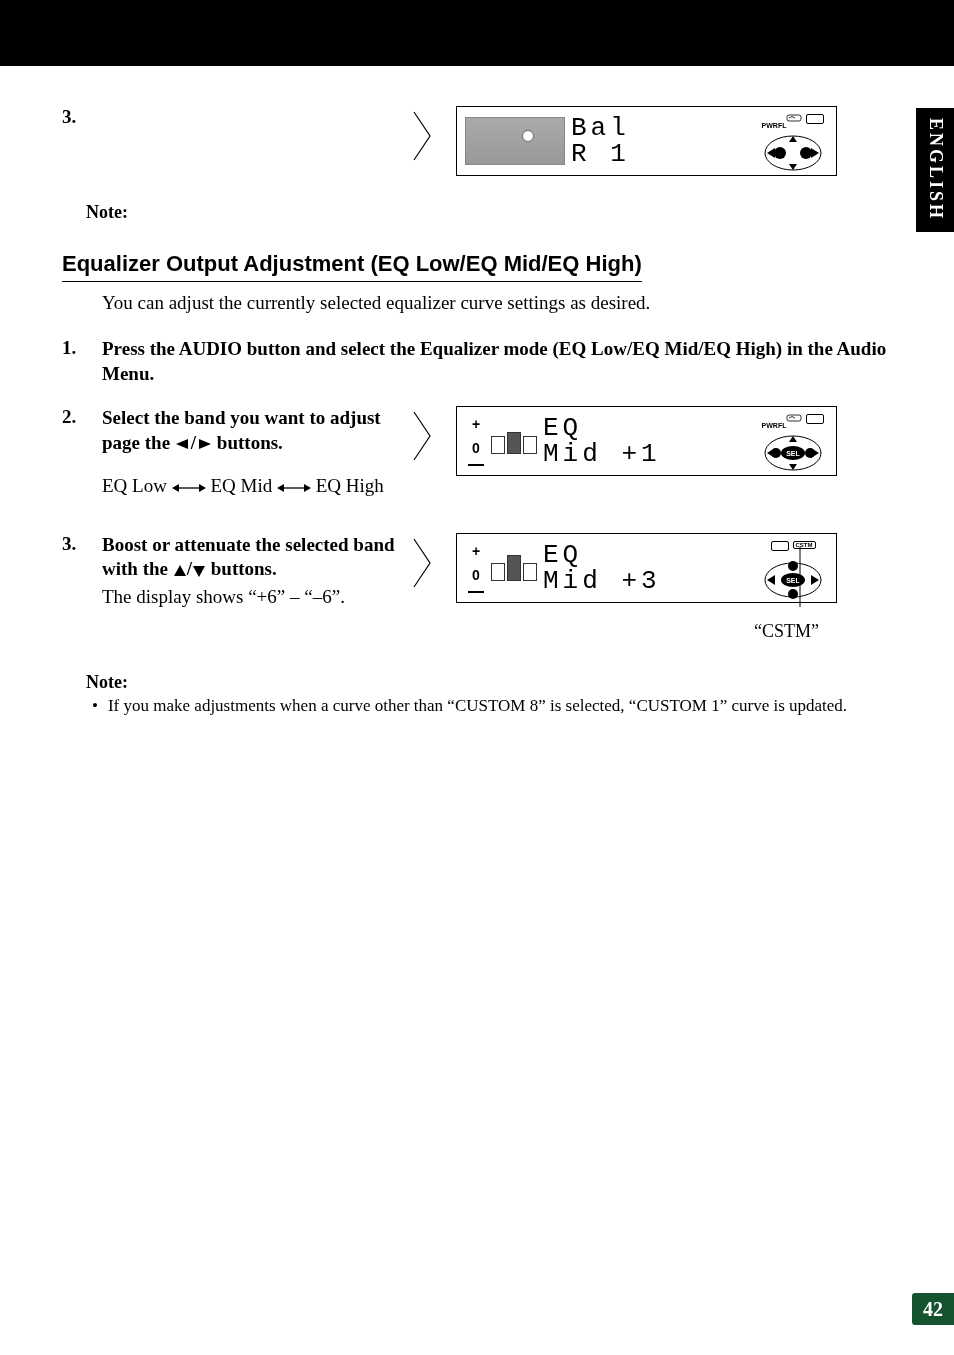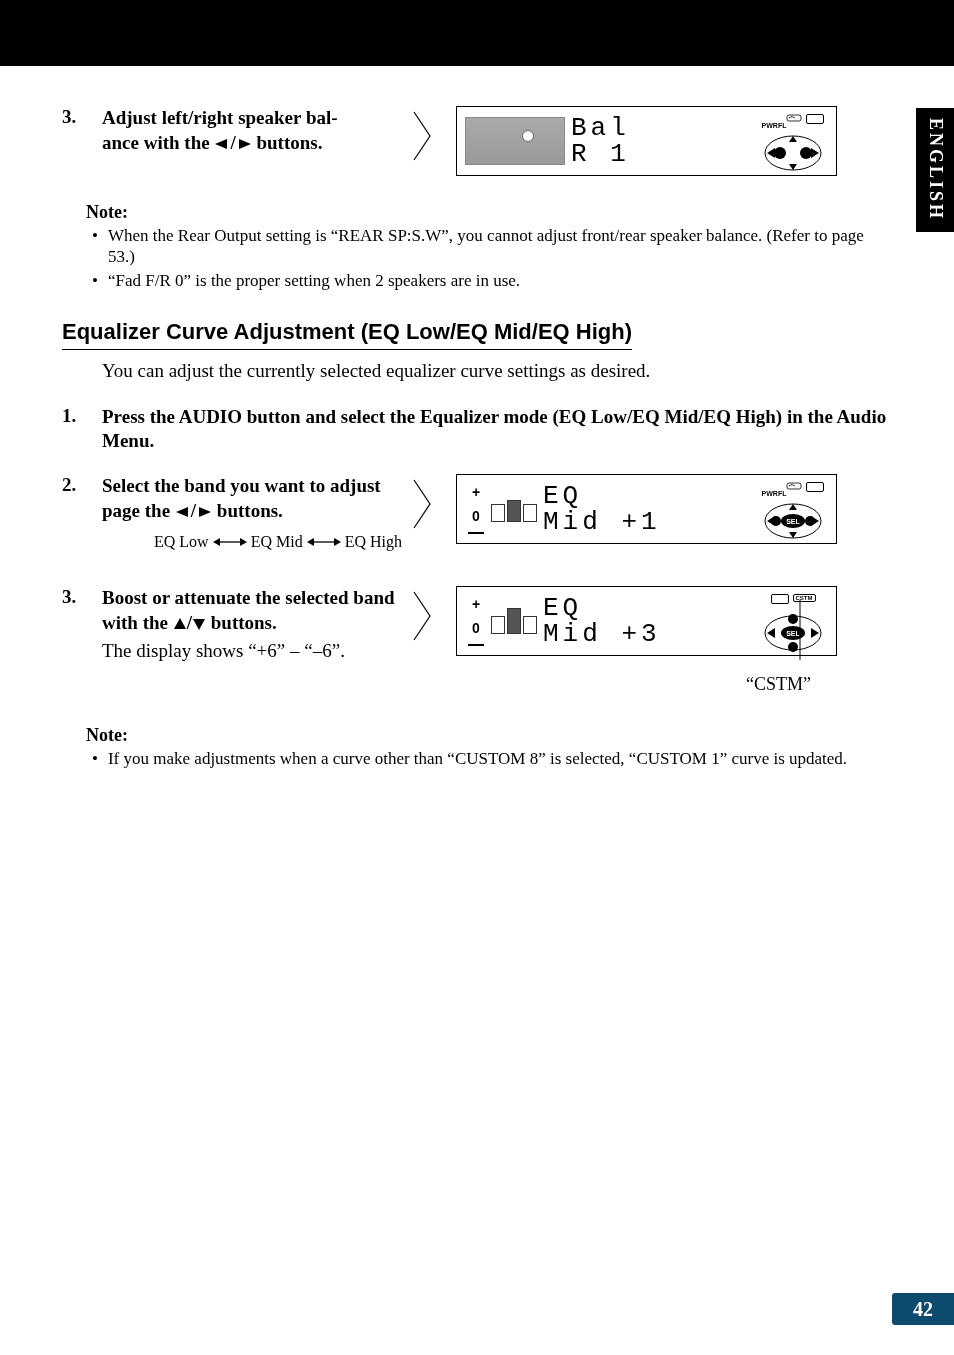--- a/index.html
+++ b/index.html
@@ -35,23 +35,23 @@
       font-size: 18px;
       display: flex;
       align-items: center;
       justify-content: center;
       letter-spacing: 3px;
     }
     .page-number {
       position: absolute;
       right: 0;
       bottom: 30px;
-      width: 62px;
+      width: 42px;
       height: 32px;
-      background: #0c4a6e;
+      background: #14532d;
       color: #fff;
       font-weight: bold;
       font-size: 20px;
       display: flex;
       align-items: center;
       justify-content: center;
       border-top-left-radius: 3px;
       border-bottom-left-radius: 3px;
     }
     .content {
@@ -162,34 +162,33 @@
       margin-top: 28px;
       margin-bottom: 10px;
       display: inline-block;
     }
     .section-intro {
       font-size: 19px;
       margin-left: 40px;
       margin-bottom: 23px;
     }
     .eq-sequence {
-      font-size: 16px;
-      margin-top: 8px;
-      text-align: right;
+      font-size: 19px;
+      margin-top: 18px;
     }
     .two-col {
       display: flex;
       gap: 8px;
       align-items: flex-start;
     }
     .left-col { flex: 0 0 340px; }
     .cstm-label {
       font-size: 18px;
       text-align: right;
-      margin-right: 26px;
+      margin-right: 18px;
       margin-top: 18px;
     }
     .slider-graphic {
       width: 100px;
       height: 48px;
       border: 1px solid #888;
       background: linear-gradient(#aaa, #999);
       position: relative;
     }
     .slider-graphic::after {
@@ -250,28 +249,20 @@
 
 <div class="page-number">42</div>
 
 <div class="content">
 
   <div class="two-col">
     <div class="left-col">
       <div class="step-row">
         <div class="step-number">3.</div>
         <div class="step-text-col">
-          <div class="step-title">
-            <span>Adjust left/right speaker bal-</span><br>
-            <span>ance with the </span><span class="arrow-icon"><svg width="14" height="12">
-                  <polygon points="12,1 0,6 12,11" fill="#000"></polygon>
-                </svg></span>/<span class="arrow-icon"><svg width="14" height="12">
-                  <polygon points="2,1 14,6 2,11" fill="#000"></polygon>
-                </svg></span><span> buttons.</span>
-          </div>
         </div>
       </div>
     </div>
 
     <div class="pointer">
       <svg width="24" height="56">
           <polyline points="4,4 20,28 4,52" fill="none" stroke="#000" stroke-width="1.2"></polyline>
         </svg>
     </div>
     <div class="display-panel">
@@ -293,31 +284,23 @@
           <polygon points="56,19 48,14 48,24" fill="#000"></polygon>
           <circle cx="17" cy="19" r="6" fill="#000"></circle>
           <circle cx="43" cy="19" r="6" fill="#000"></circle>
         </svg>
       </div>
     </div>
   </div>
 
   <div class="note-block">
     <div class="note-title">Note:</div>
-    <ul>
-      <li>
-          <span>When the Rear Output setting is “REAR SP:S.W”, you cannot adjust front/rear speaker balance. (Refer to page 53.)</span>
-        </li>
-      <li>
-          <span>“Fad F/R 0” is the proper setting when 2 speakers are in use.</span>
-        </li>
-    </ul>
-  </div>
-
-  <div><span class="section-heading">Equalizer Curve Adjustment (EQ Low/EQ Mid/EQ High)</span></div>
+  </div>
+
+  <div><span class="section-heading">Equalizer Output Adjustment (EQ Low/EQ Mid/EQ High)</span></div>
   <div class="section-intro">You can adjust the currently selected equalizer curve settings as desired.</div>
 
   <div class="step-row" style="margin-bottom:20px;">
     <div class="step-number">1.</div>
     <div class="step-text-col">
       <div class="step-title">Press the AUDIO button and select the Equalizer mode (EQ Low/EQ Mid/EQ High) in the Audio Menu.</div>
     </div>
   </div>
 
   <div class="two-col" style="margin-bottom:26px;">

